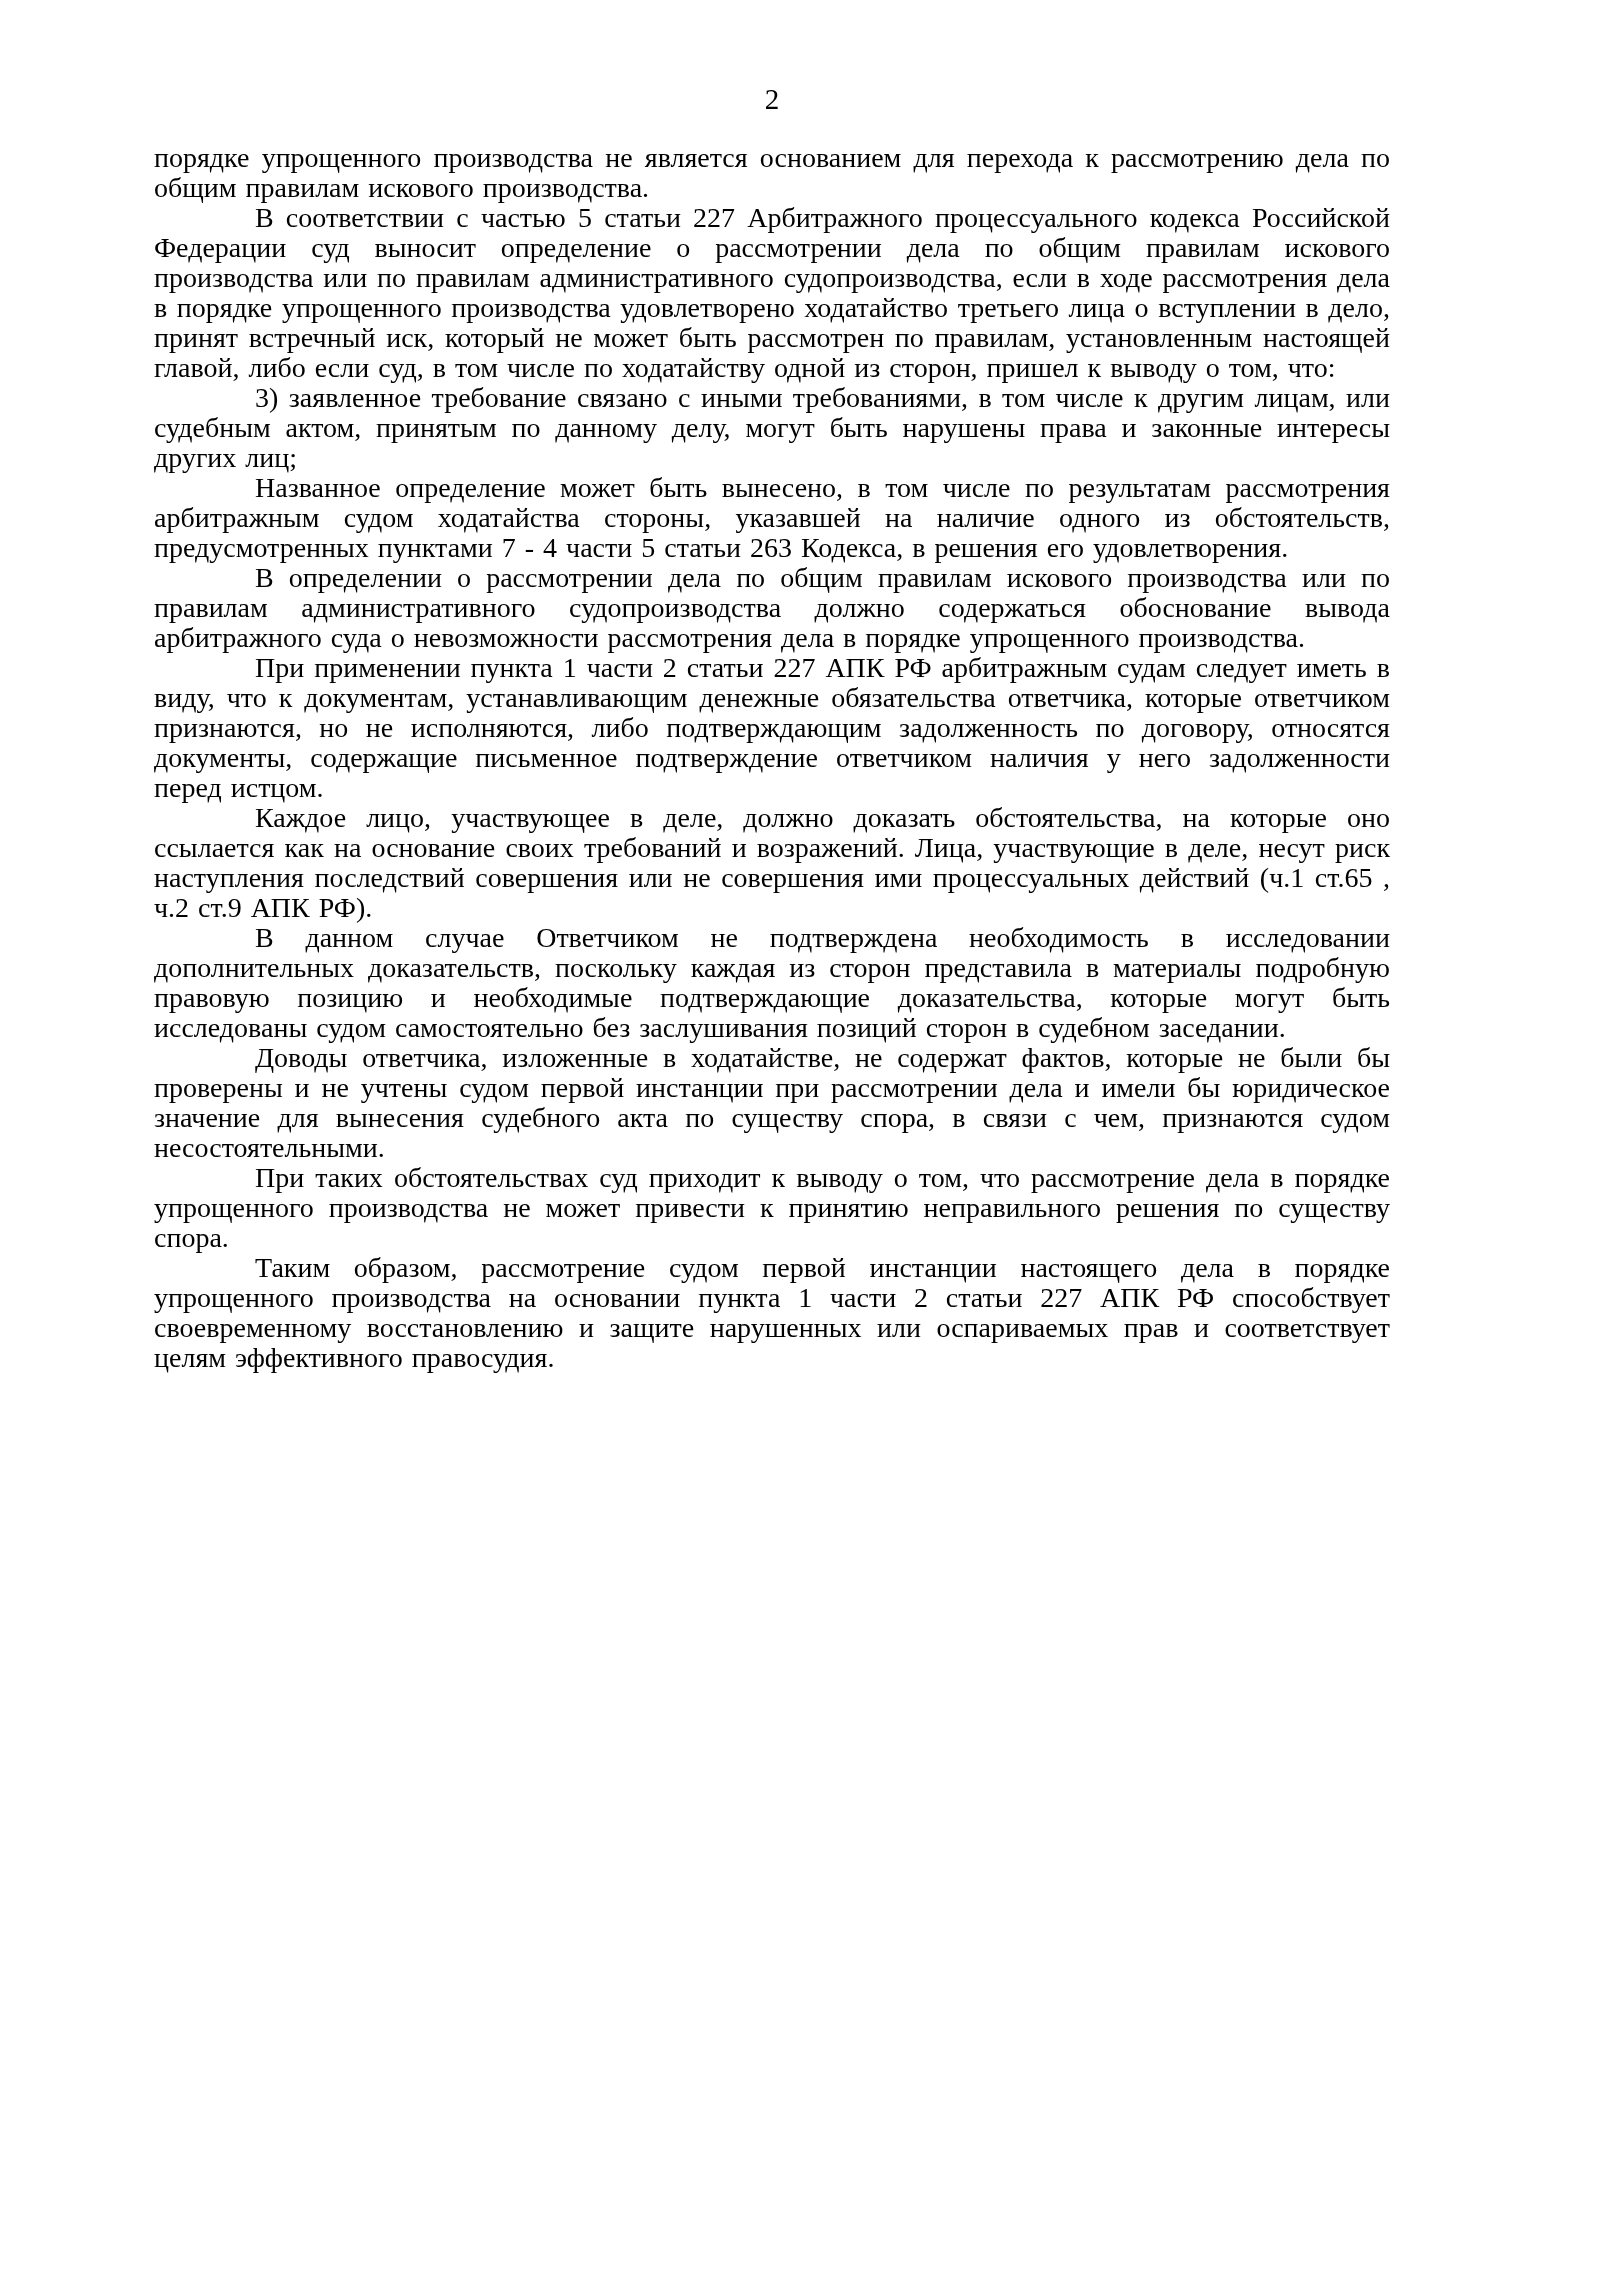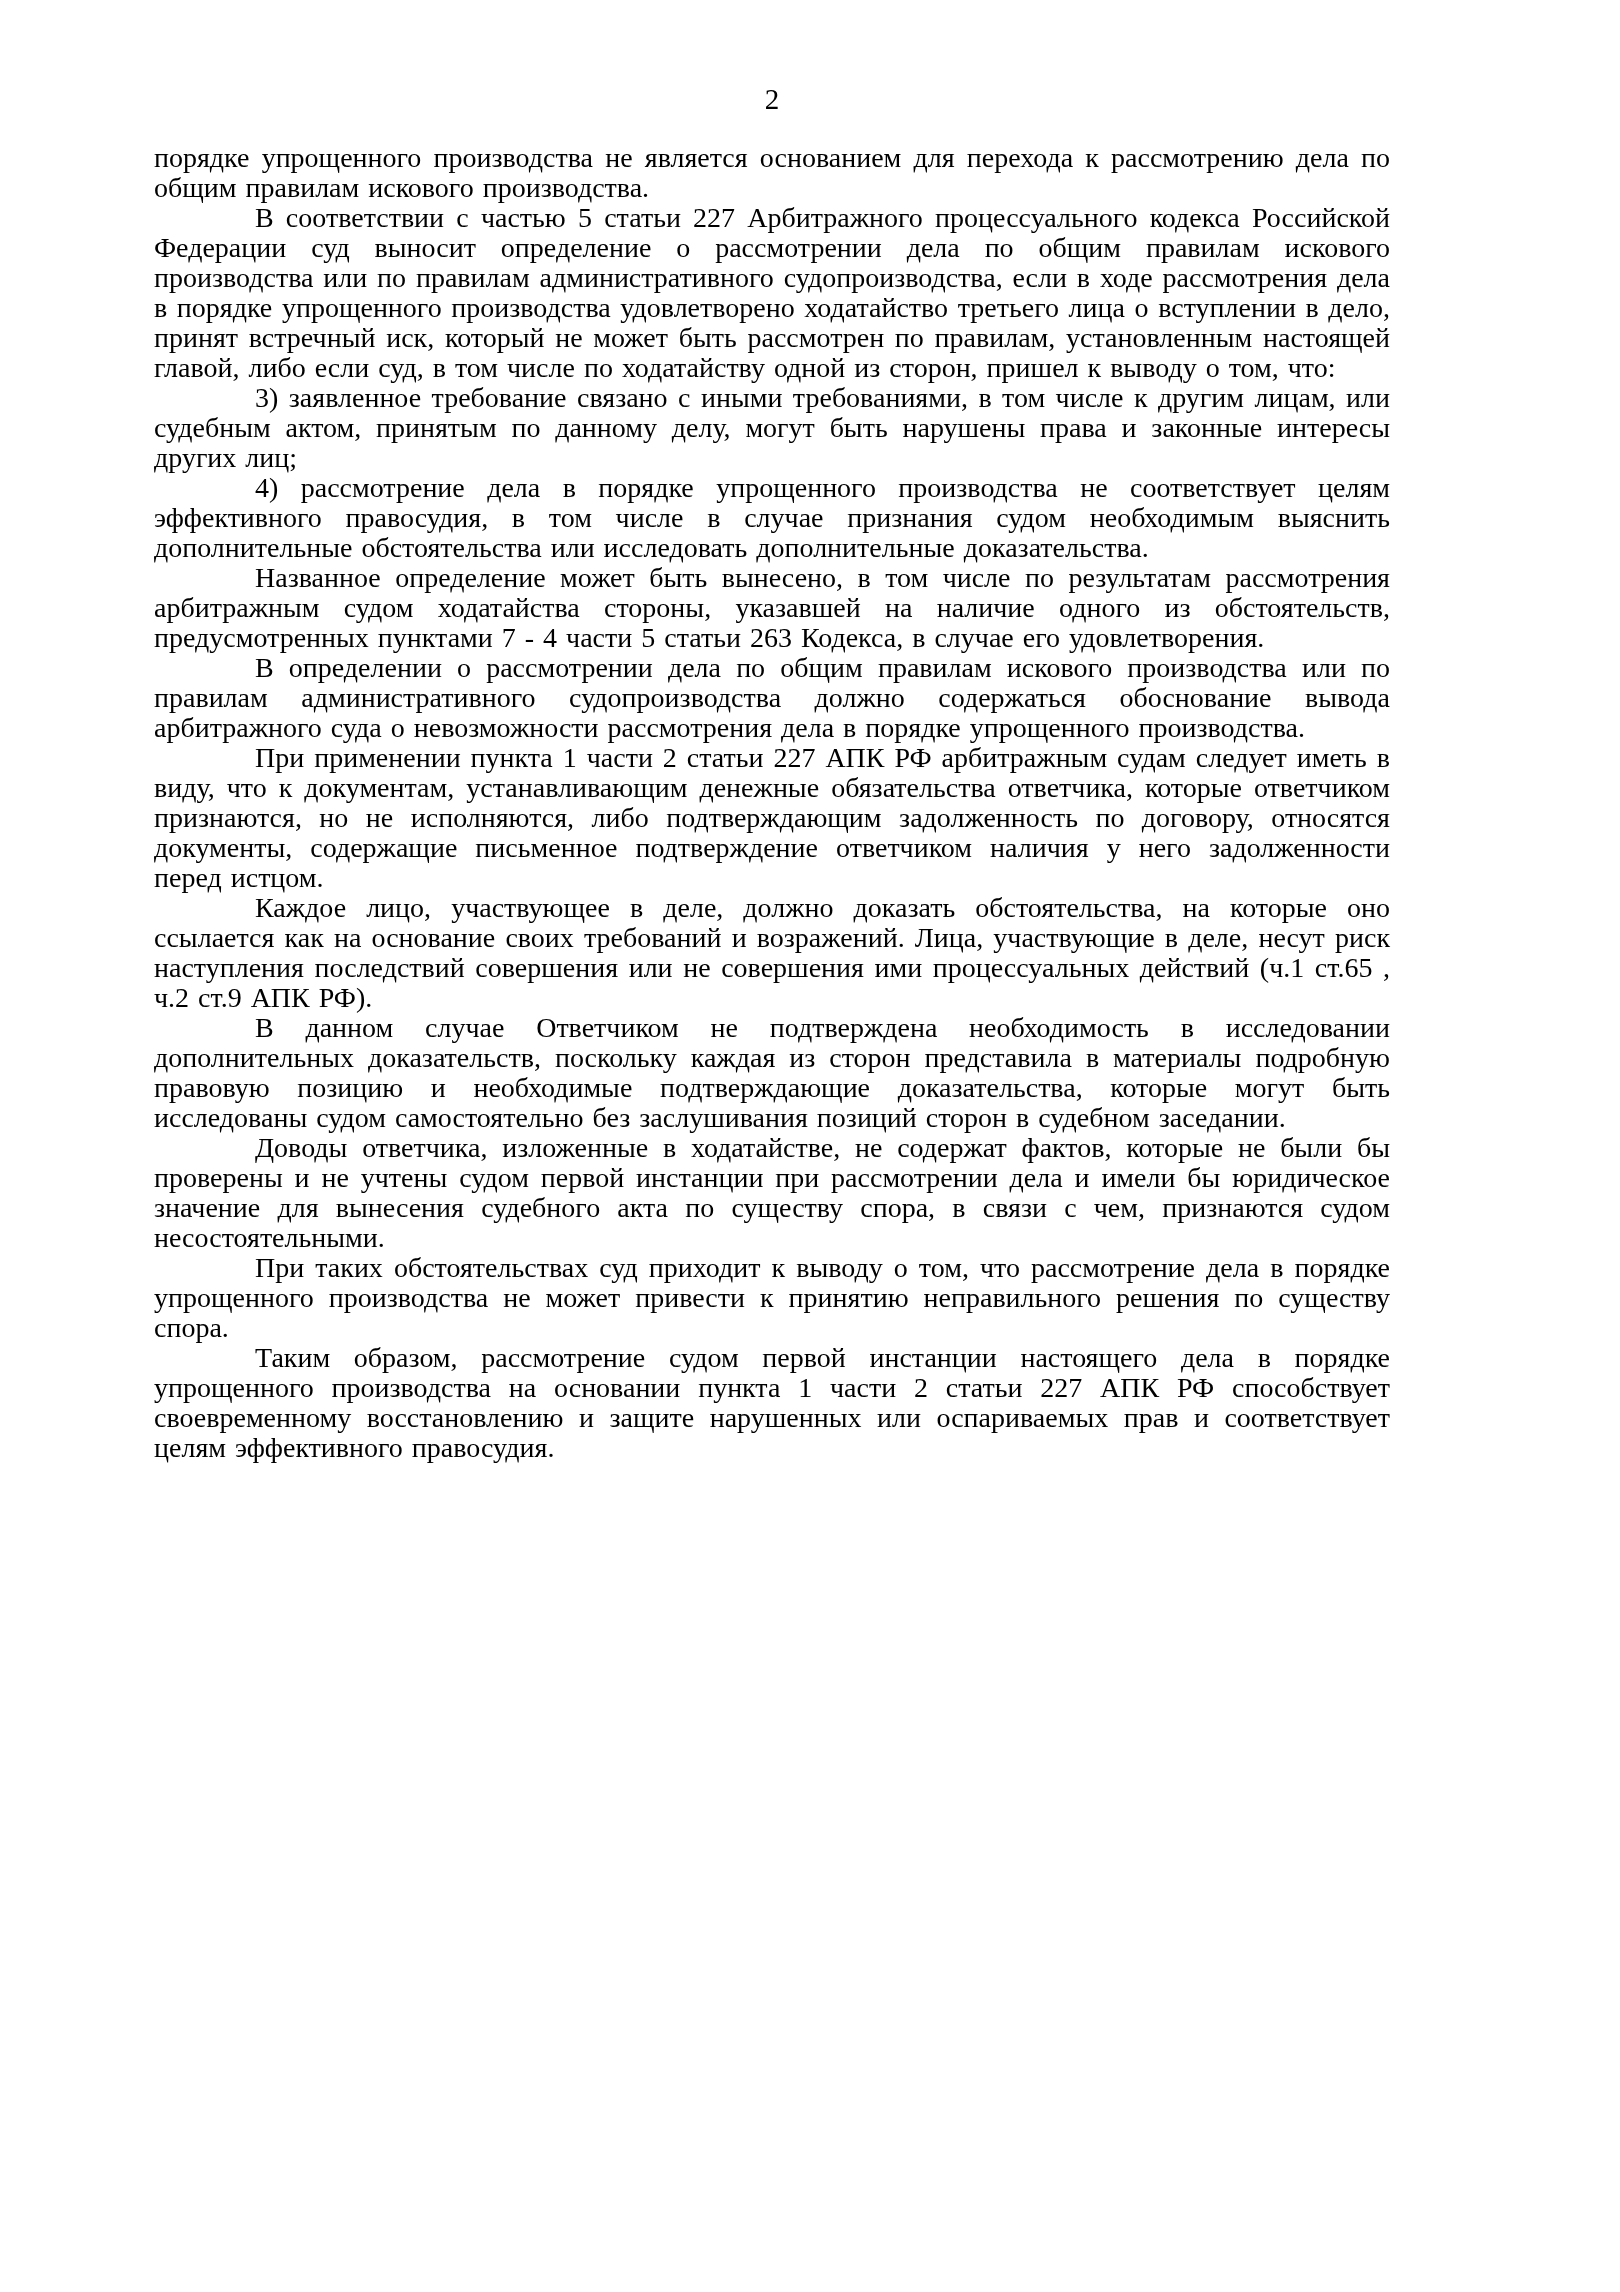--- a/index.html
+++ b/index.html
@@ -50,22 +50,21 @@
 </style>
 </head>
 <body>
 
 <div class="page">
   <div class="pagenum">2</div>
   <div class="docbody">
       <p class="para noindent"><span class="">порядке упрощенного производства не является основанием для перехода к рассмотрению дела по общим правилам искового производства.</span></p>
       <p class="para"><span class="">В соответствии с </span><span class="u">частью 5 статьи 227</span><span class=""> Арбитражного процессуального кодекса Российской Федерации суд выносит определение о рассмотрении дела по общим правилам искового производства или по правилам административного судопроизводства, если в ходе рассмотрения дела в порядке упрощенного производства удовлетворено ходатайство третьего лица о вступлении в дело, принят встречный иск, который не может быть рассмотрен по правилам, установленным настоящей </span><span class="u">главой</span><span class="">, либо если суд, в том числе по ходатайству одной из сторон, пришел к выводу о том, что:</span></p>
       <p class="para"><span class="">3) заявленное требование связано с иными требованиями, в том числе к другим лицам, или судебным актом, принятым по данному делу, могут быть нарушены права и законные интересы других лиц;</span></p>
-      <p class="para"><span class="">4) рассмотрение дела в порядке упрощенного производства не соответствует целям эффективного правосудия, в том числе в случае признания судом необходимым выяснить дополнительные обстоятельства или исследовать дополнительные доказательства.</span></p>
-      <p class="para"><span class="">Названное определение может быть вынесено, в том числе по результатам рассмотрения арбитражным судом ходатайства стороны, указавшей на наличие одного из обстоятельств, предусмотренных </span><span class="u">пунктами 7</span><span class=""> - </span><span class="u">4 части 5 статьи 263</span><span class=""> Кодекса, в случае его удовлетворения.</span></p>
+      <p class="para"><span class="">Названное определение может быть вынесено, в том числе по результатам рассмотрения арбитражным судом ходатайства стороны, указавшей на наличие одного из обстоятельств, предусмотренных </span><span class="u">пунктами 7</span><span class=""> - </span><span class="u">4 части 5 статьи 263</span><span class=""> Кодекса, в решения его удовлетворения.</span></p>
       <p class="para"><span class="">В определении о рассмотрении дела по общим правилам искового производства или по правилам административного судопроизводства должно содержаться обоснование вывода арбитражного суда о невозможности рассмотрения дела в порядке упрощенного производства.</span></p>
       <p class="para"><span class="">При применении пункта 1 части 2 статьи 227 АПК РФ арбитражным судам следует иметь в виду, что к документам, устанавливающим денежные обязательства ответчика, которые ответчиком признаются, но не исполняются, либо подтверждающим задолженность по договору, относятся документы, содержащие письменное подтверждение ответчиком наличия у него задолженности перед истцом.</span></p>
       <p class="para"><span class="">Каждое лицо, участвующее в деле, должно доказать обстоятельства, на которые оно ссылается как на основание своих требований и возражений. Лица, участвующие в деле, несут риск наступления последствий совершения или не совершения ими процессуальных действий (ч.1 ст.65 , ч.2 ст.9 АПК РФ).</span></p>
       <p class="para"><span class="">В данном случае Ответчиком не подтверждена необходимость в исследовании дополнительных доказательств, поскольку каждая из сторон представила в материалы подробную правовую позицию и необходимые подтверждающие доказательства, которые могут быть исследованы судом самостоятельно без заслушивания позиций сторон в судебном заседании.</span></p>
       <p class="para"><span class="">Доводы ответчика, изложенные в ходатайстве, не содержат фактов, которые не были бы проверены и не учтены судом первой инстанции при рассмотрении дела и имели бы юридическое значение для вынесения судебного акта по существу спора, в связи с чем, признаются судом несостоятельными.</span></p>
       <p class="para"><span class="">При таких обстоятельствах суд приходит к выводу о том, что рассмотрение дела в порядке упрощенного производства не может привести к принятию неправильного решения по существу спора.</span></p>
       <p class="para"><span class="">Таким образом, рассмотрение судом первой инстанции настоящего дела в порядке упрощенного производства на основании пункта 1 части 2 статьи 227 АПК РФ способствует своевременному восстановлению и защите нарушенных или оспариваемых прав и соответствует целям эффективного правосудия.</span></p>
     </div>
 </div>
 

